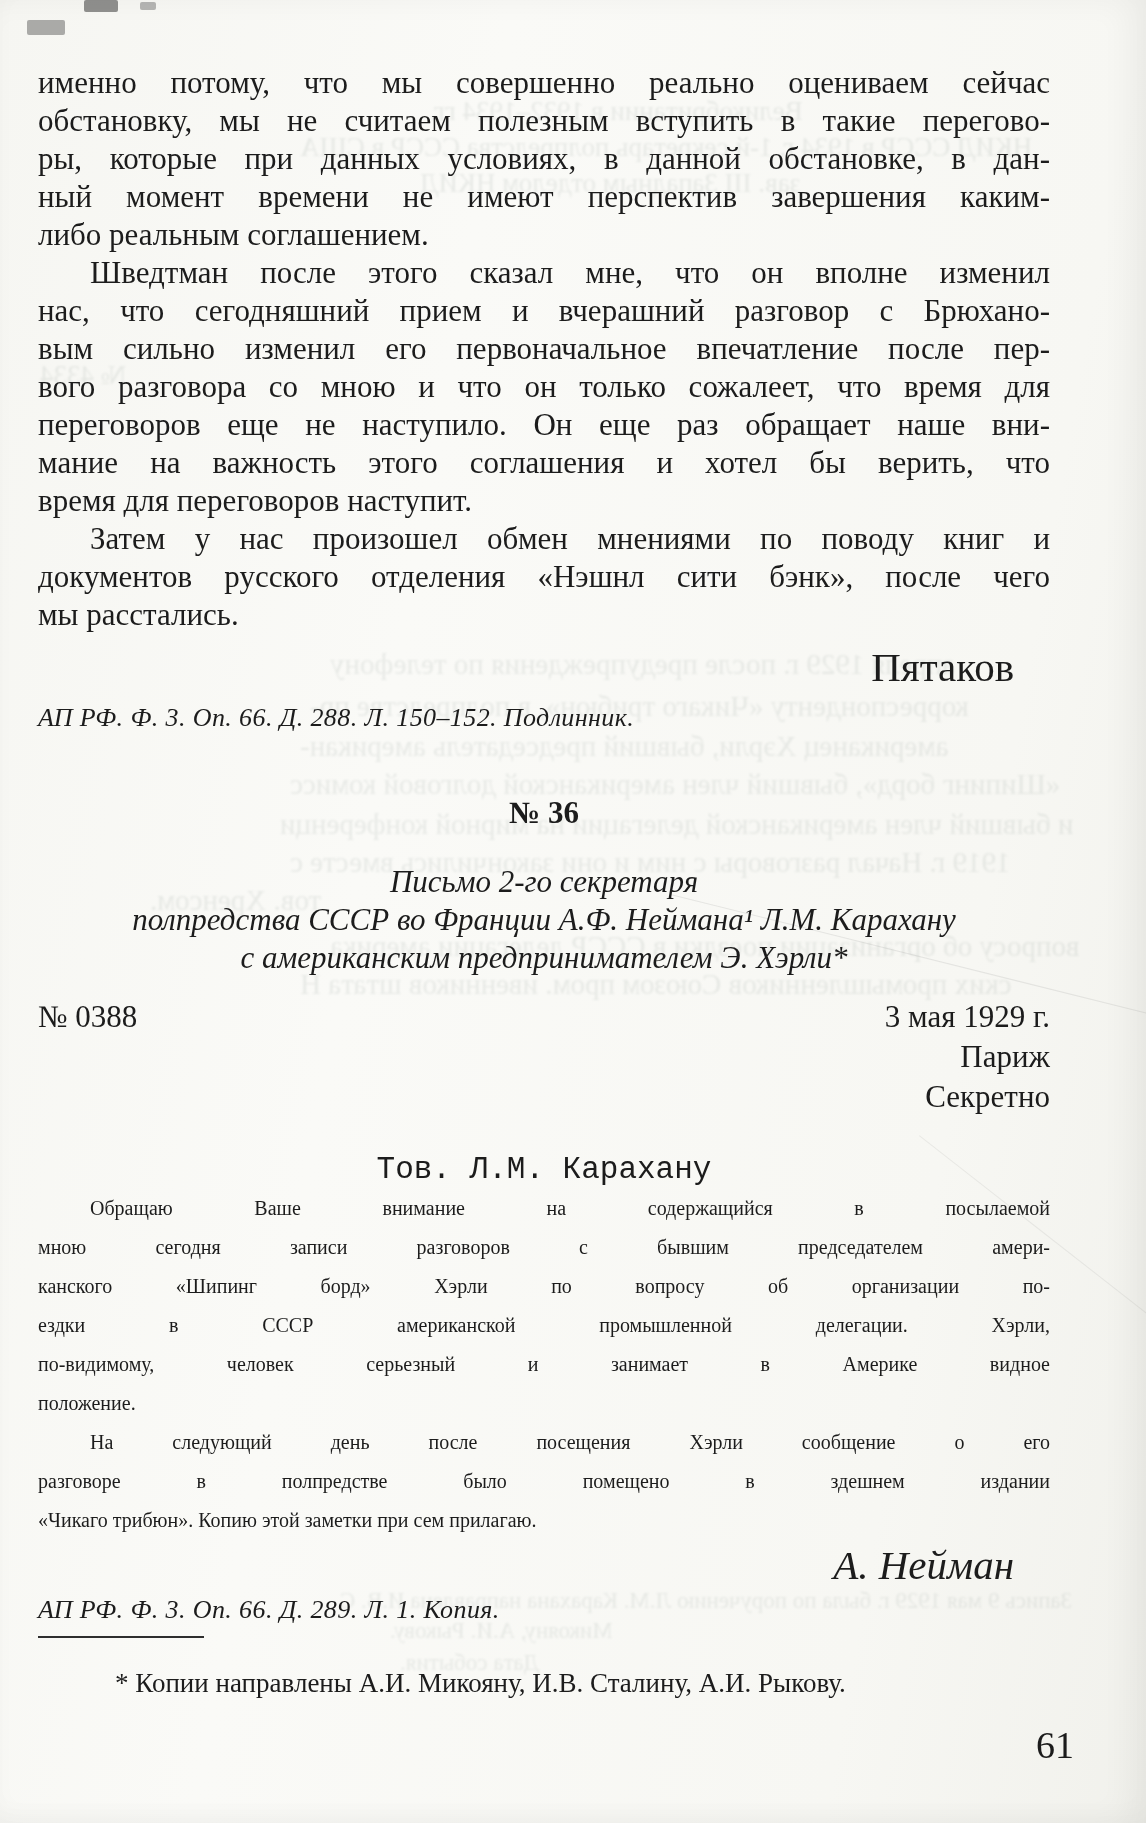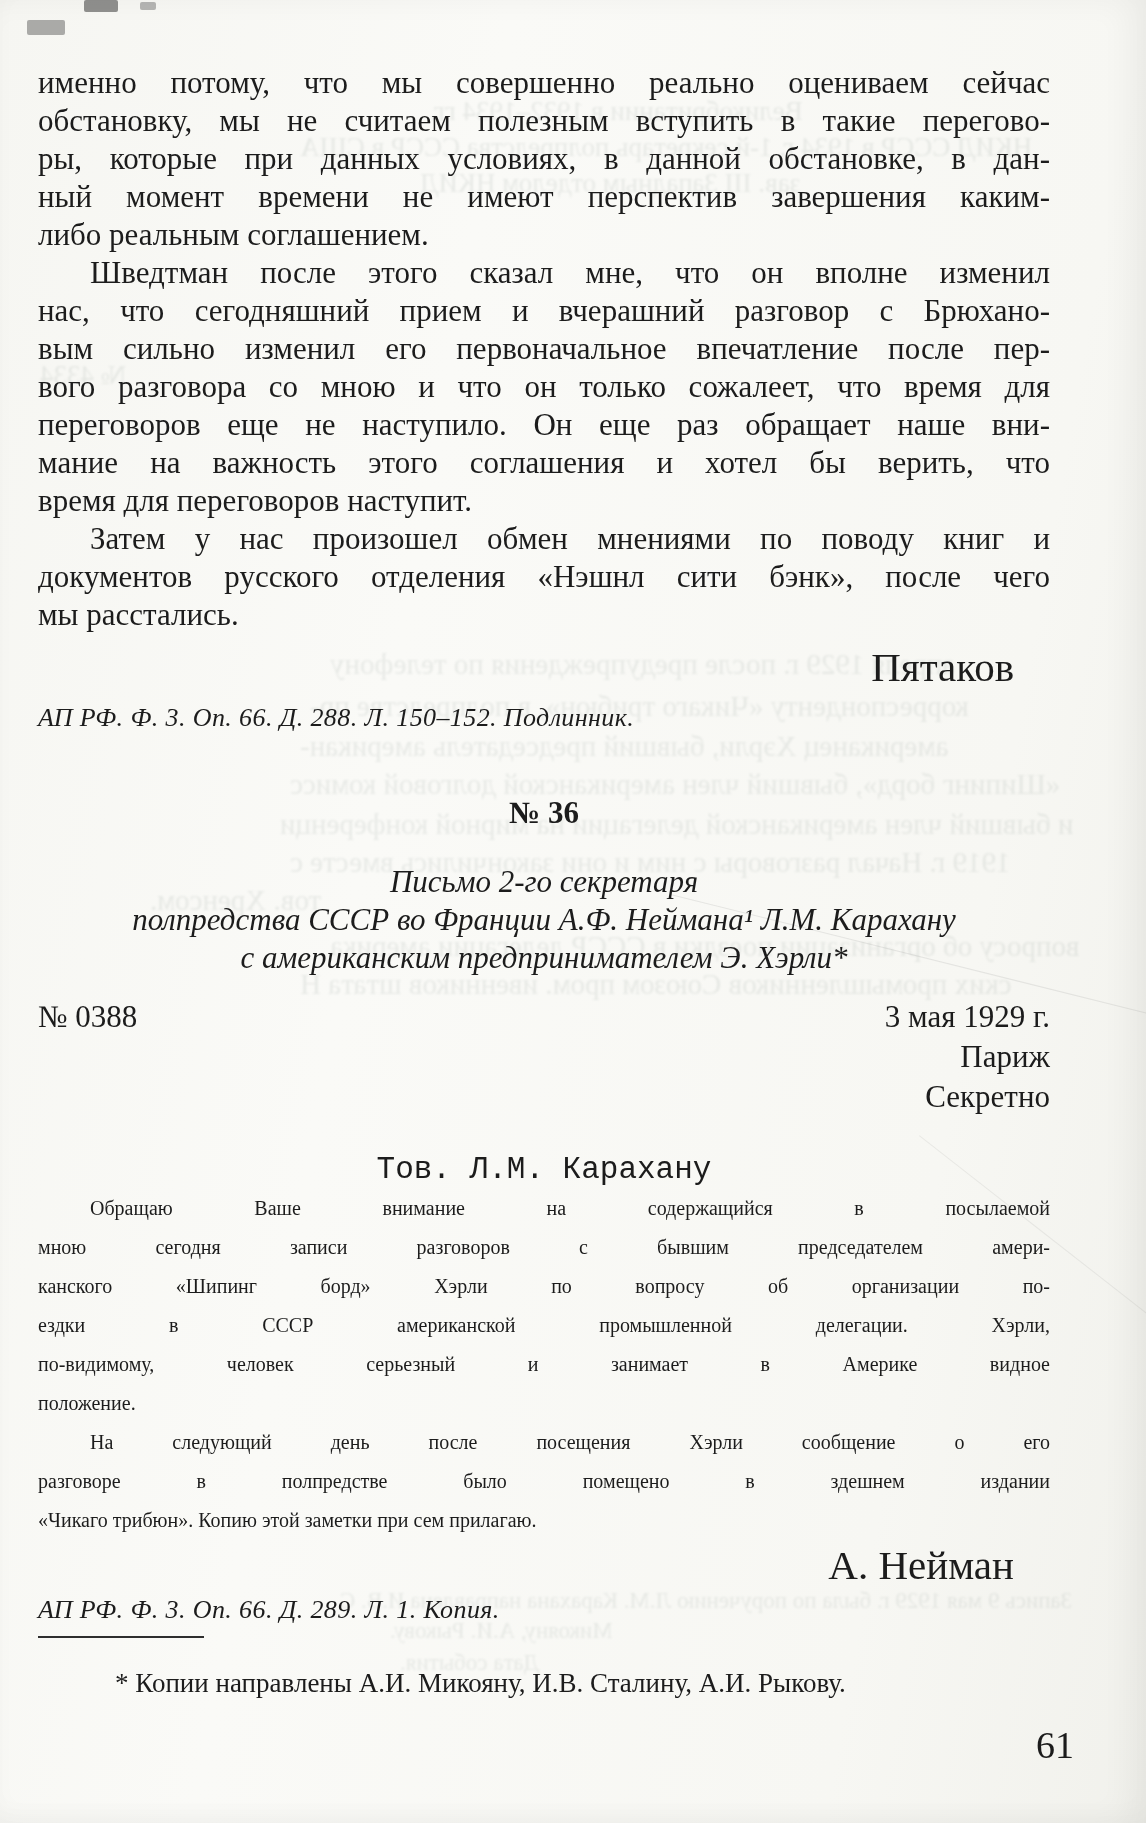--- a/index.html
+++ b/index.html
@@ -132,21 +132,21 @@
         <div class="ln">по-видимому, человек серьезный и занимает в Америке видное</div>
         <div class="ln end">положение.</div>
       </div>
       <div class="para">
         <div class="ln ind">На следующий день после посещения Хэрли сообщение о его</div>
         <div class="ln">разговоре в полпредстве было помещено в здешнем издании</div>
         <div class="ln end">«Чикаго трибюн». Копию этой заметки при сем прилагаю.</div>
       </div>
     </div>
 
-    <div class="sig" style="margin-top:6px;">А. Нейман</div>
+    <div class="sig" style="margin-top:6px;font-style:italic;">А. Нейман</div>
 
     <div class="arch" style="margin-top:10px;">АП РФ. Ф. 3. Оп. 66. Д. 289. Л. 1. Копия.</div>
 
     <hr class="footnote-rule">
 
     <div class="footnote">* Копии направлены А.И. Микояну, И.В. Сталину, А.И. Рыкову.</div>
 
   </div>
 
   <div class="page-number">61</div>

